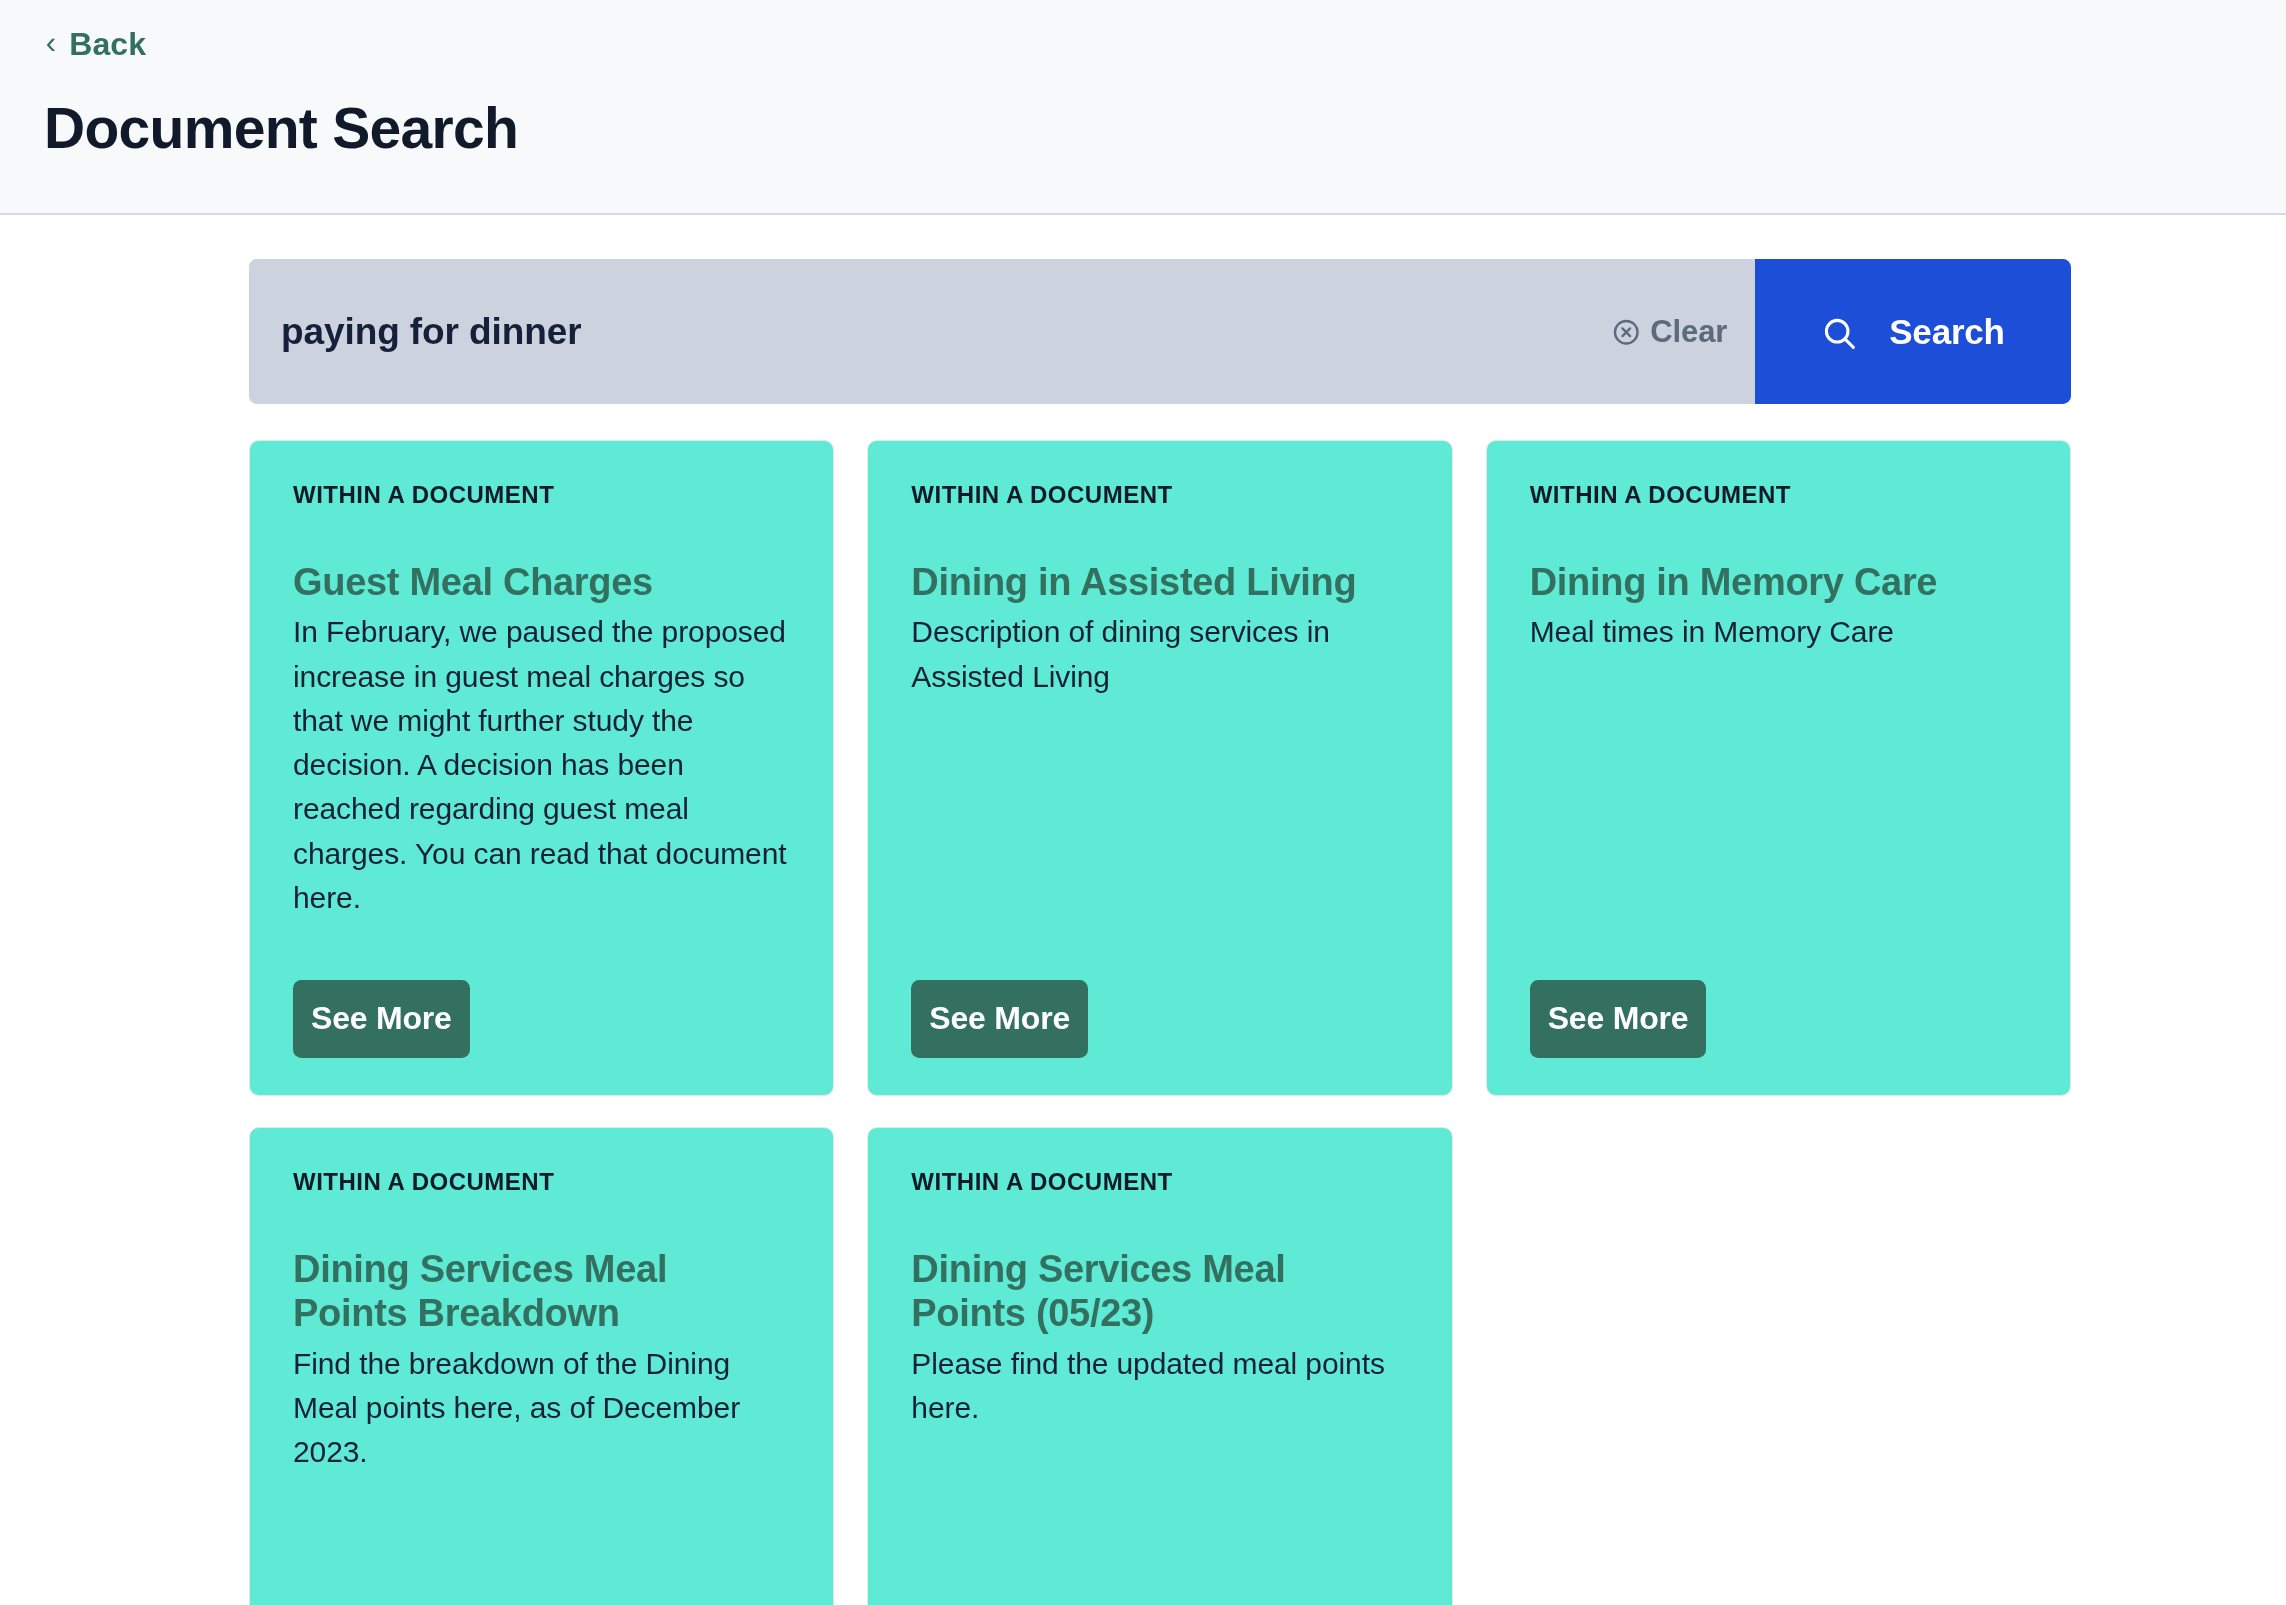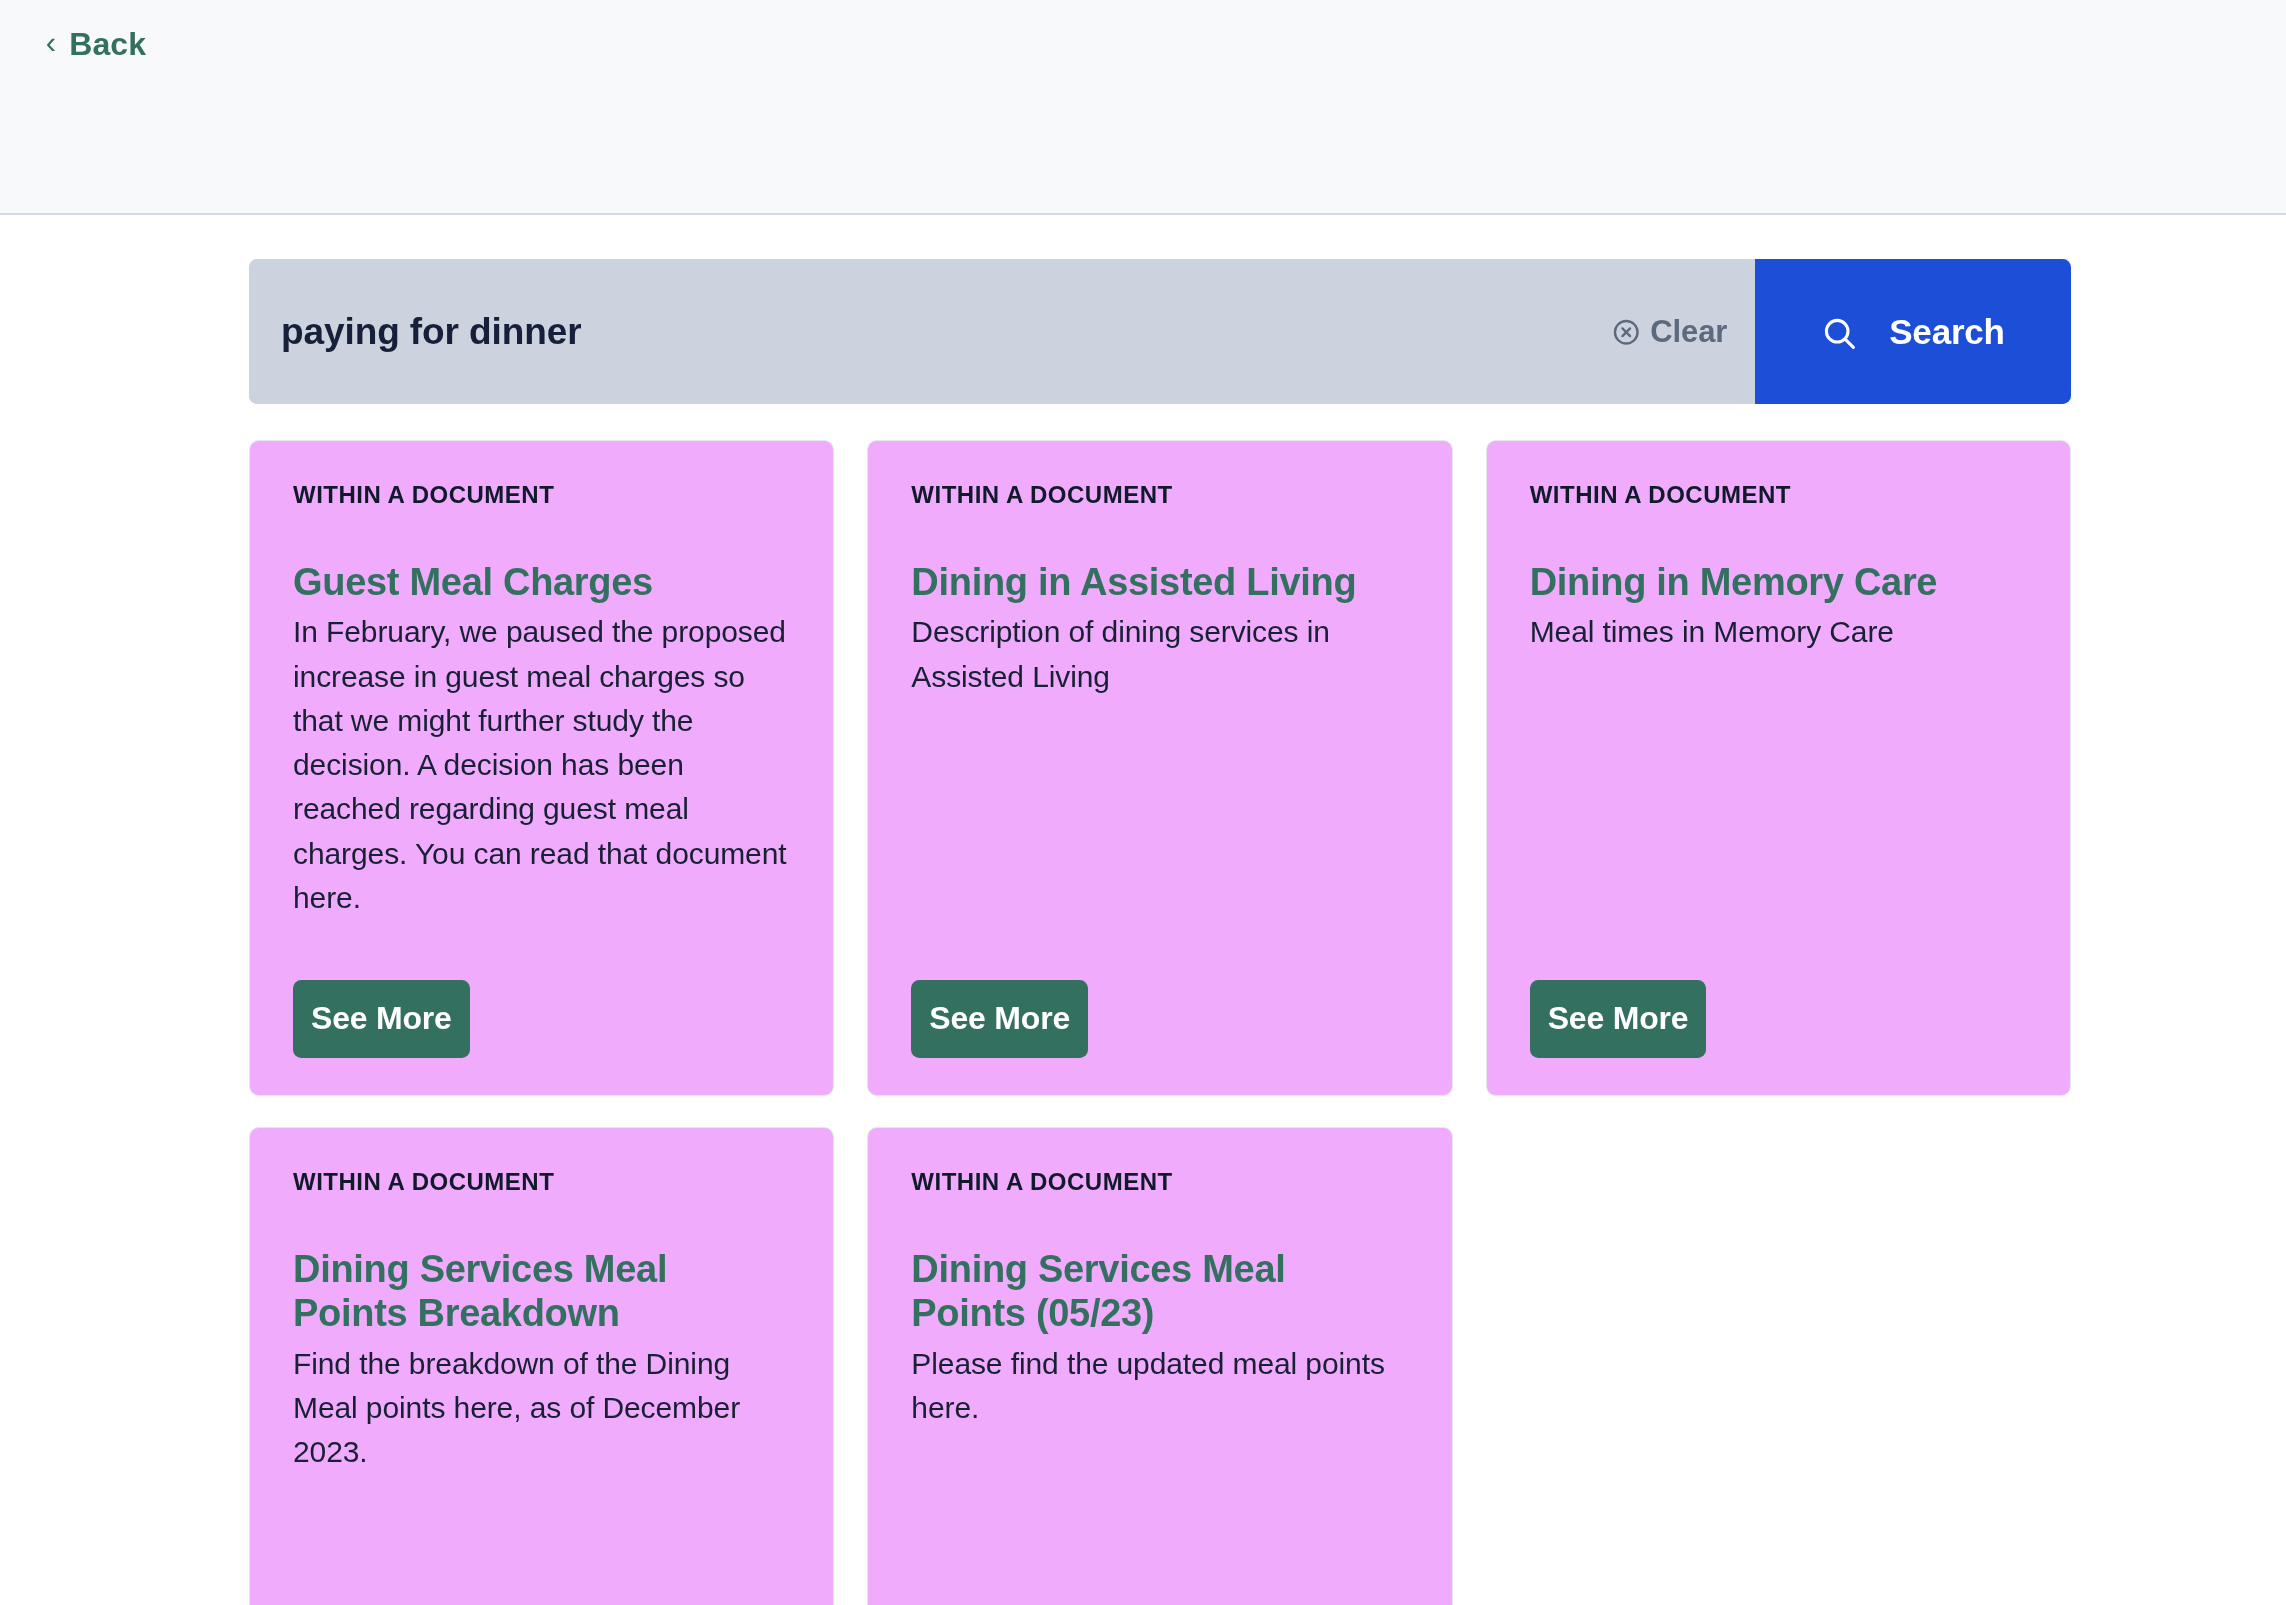--- a/index.html
+++ b/index.html
@@ -157,21 +157,21 @@
     margin-top: 36px;
     display: grid;
     grid-template-columns: repeat(3, 1fr);
     column-gap: 33px;
     row-gap: 31px;
   }
 
   .result-card {
     border: 1.8px solid #e3e7ee;
     border-radius: 10px;
-    background: #f0abfc;
+    background: #5eead4;
     padding: 40px 43px 37px 43px;
     display: flex;
     flex-direction: column;
     min-height: 656px;
     cursor: pointer;
   }
 
   .card-kicker {
     font-size: 24px;
     font-weight: 700;
@@ -219,20 +219,21 @@
   .no-button .card-spacer { flex: 1 1 auto; }
 </style>
 </head>
 <body>
 
 <header class="page-header">
   <a class="back-link" href="#">
     <span class="back-chevron">‹</span>
     <span>Back</span>
   </a>
+  <h1 class="page-title">Document Search</h1>
 </header>
 
 <main class="main">
   <div class="content-wrap">
 
     <div class="search-bar">
       <div class="search-field">
         <span class="search-value" title="Search documents">paying for dinner</span>
         <button class="clear-btn" type="button">
           <span class="clear-icon">

